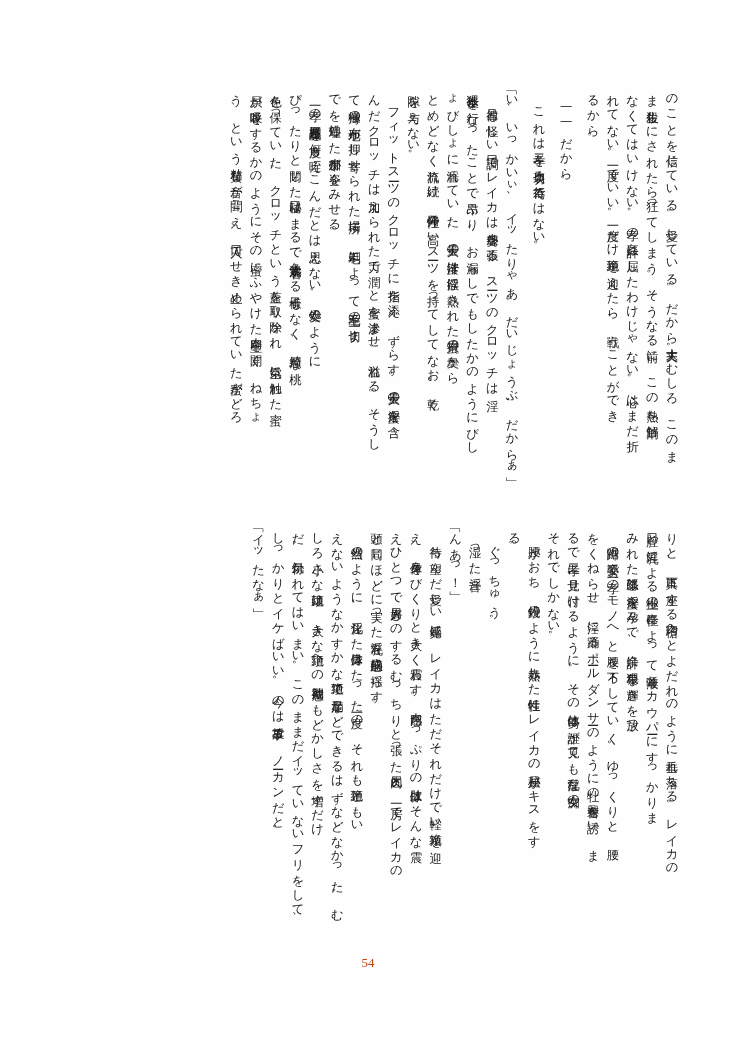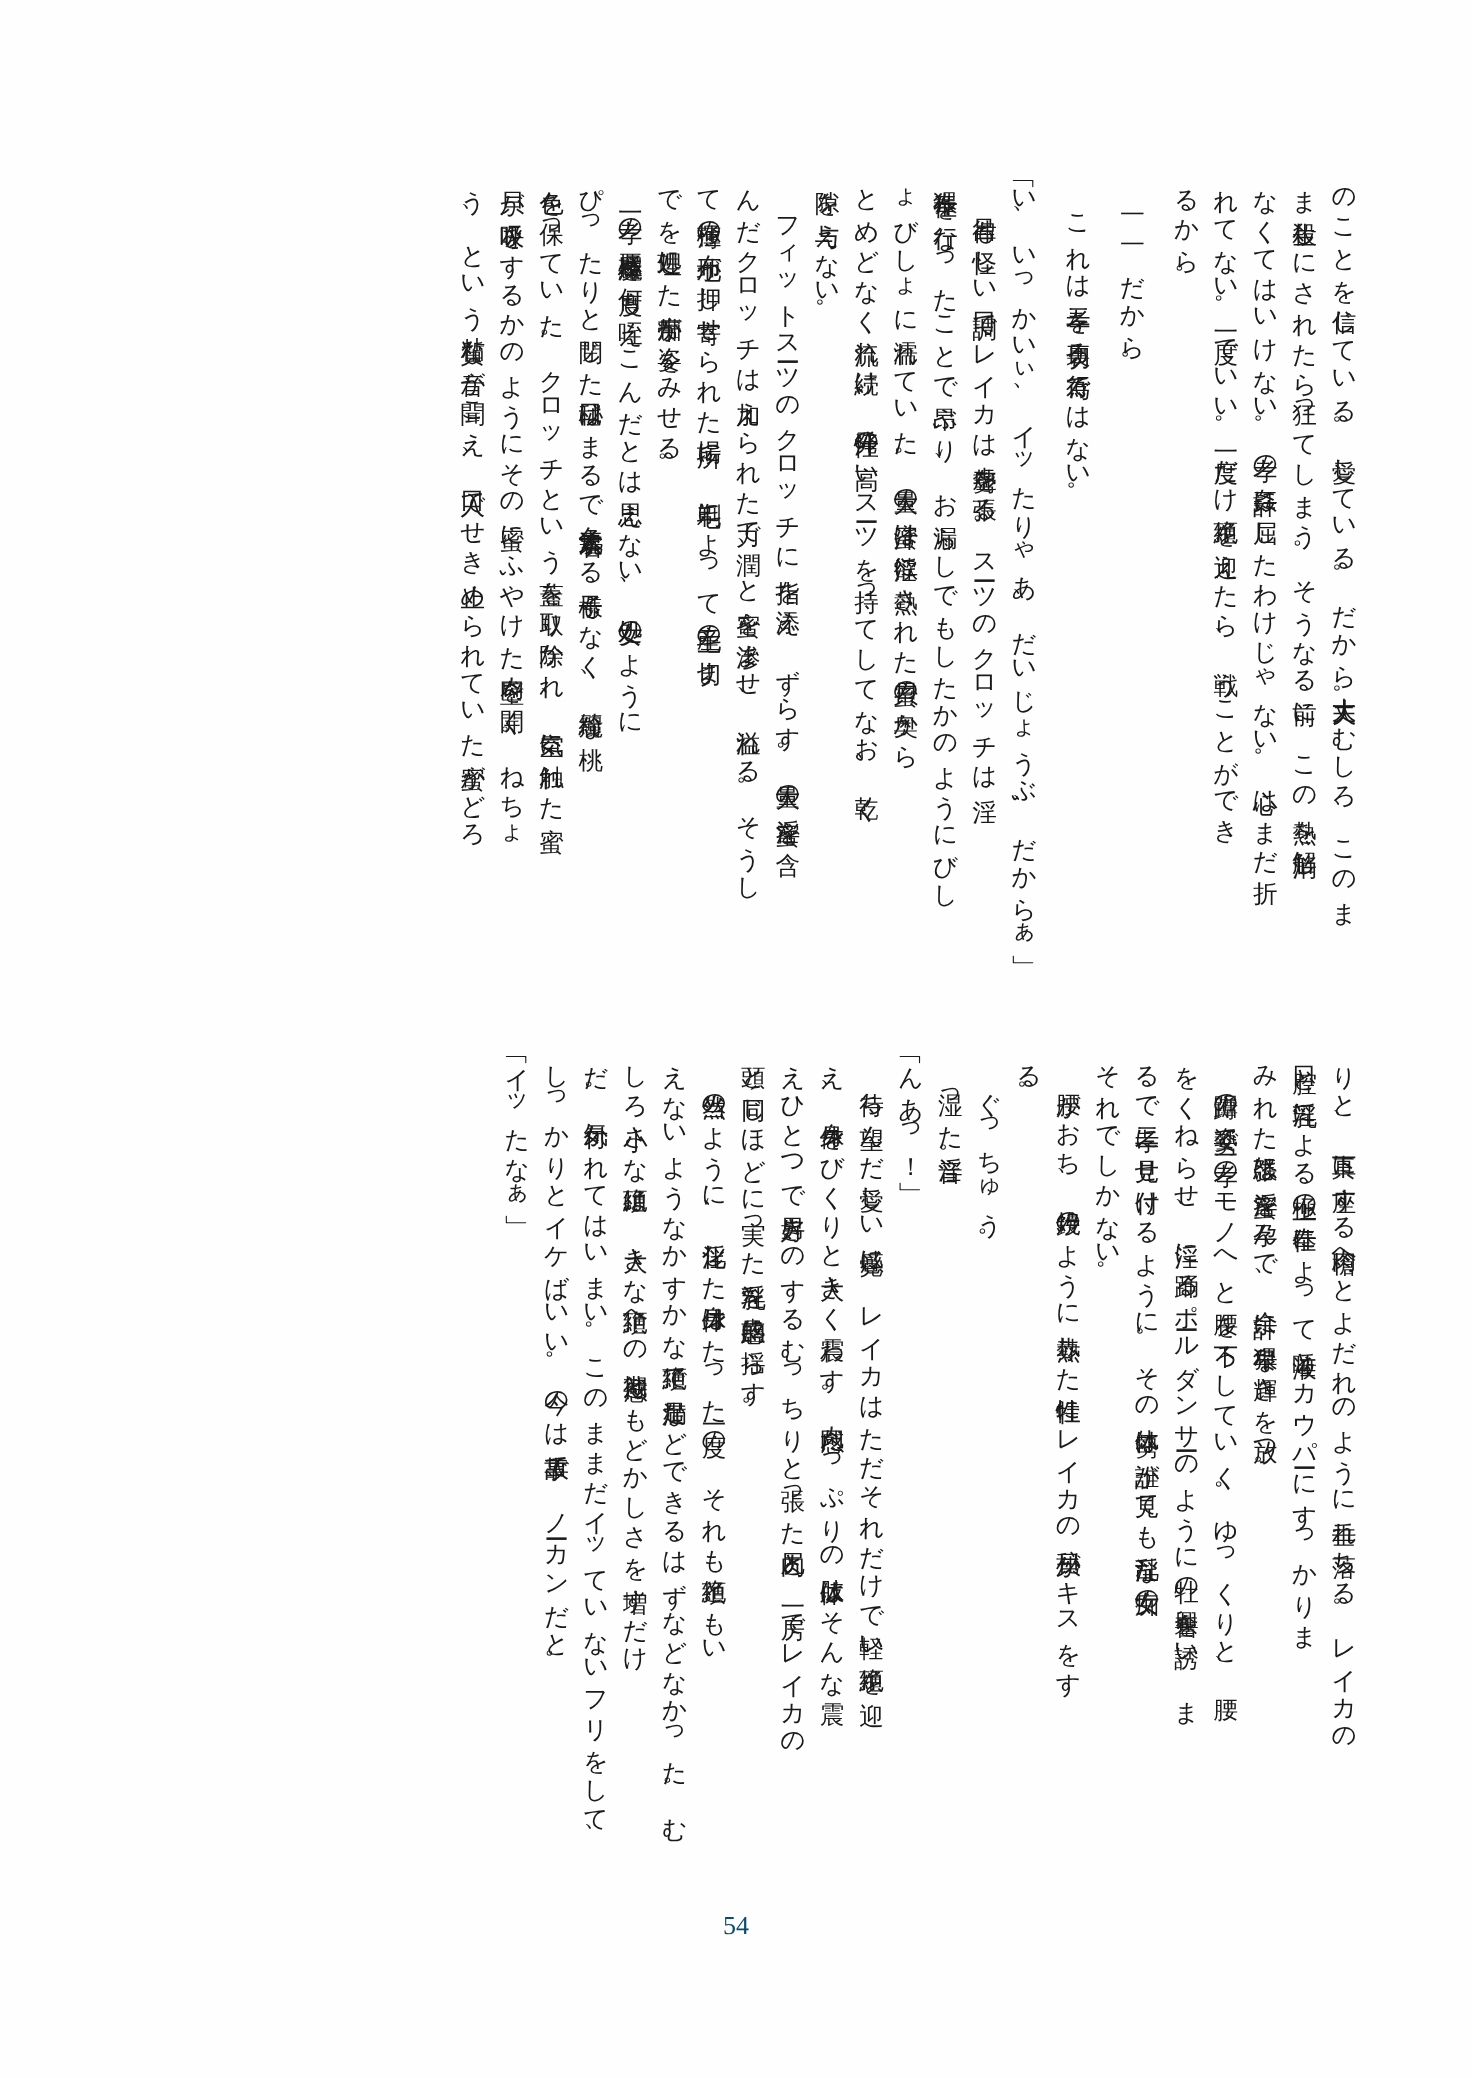--- a/index.html
+++ b/index.html
@@ -49,21 +49,21 @@
     height: 420px;
   }
   .page-number {
     position: absolute;
     left: 0;
     right: 0;
     top: 955px;
     text-align: center;
     font-family: "Liberation Serif", serif;
     font-size: 13px;
-    color: #0c4a6e;
+    color: #c2410c;
   }
 </style>
 </head>
 <body>
 
 <div class="page">
 
   <div class="vcols" id="block-right">
       <div class="vcol">のことを信じている。愛している。だから大丈夫。むしろ、このま</div>
       <div class="vcol">ま生殺しにされたら狂ってしまう。そうなる前に、この熱を解消し</div>

